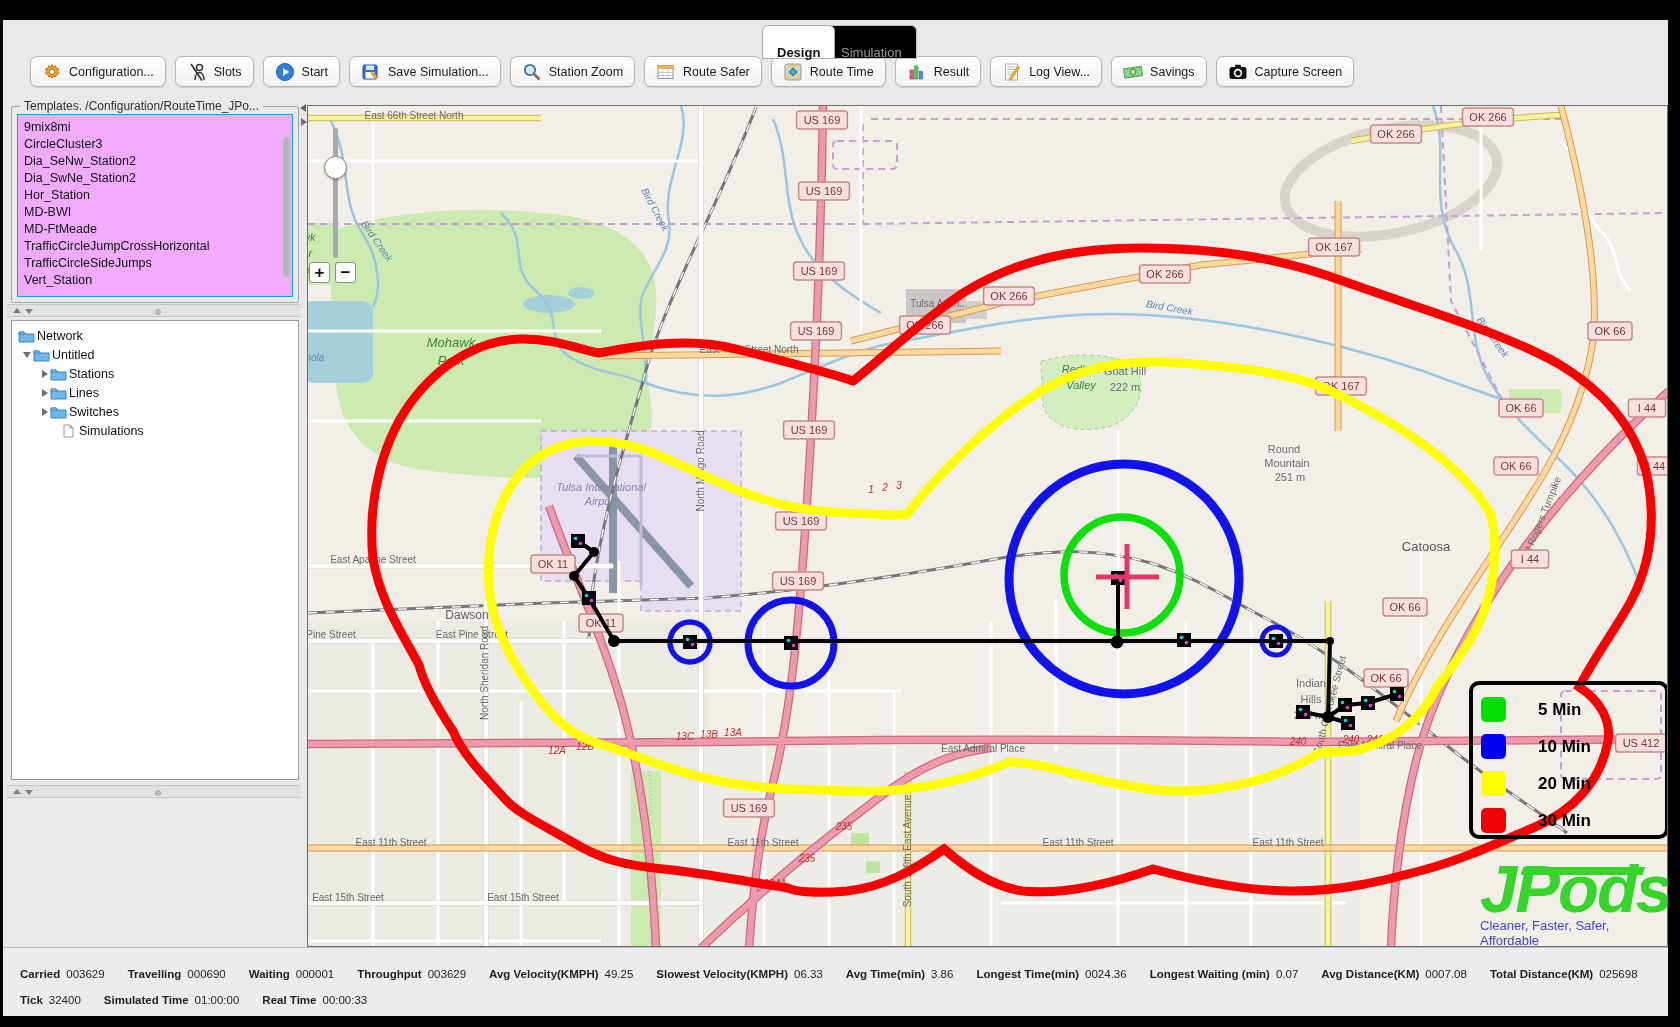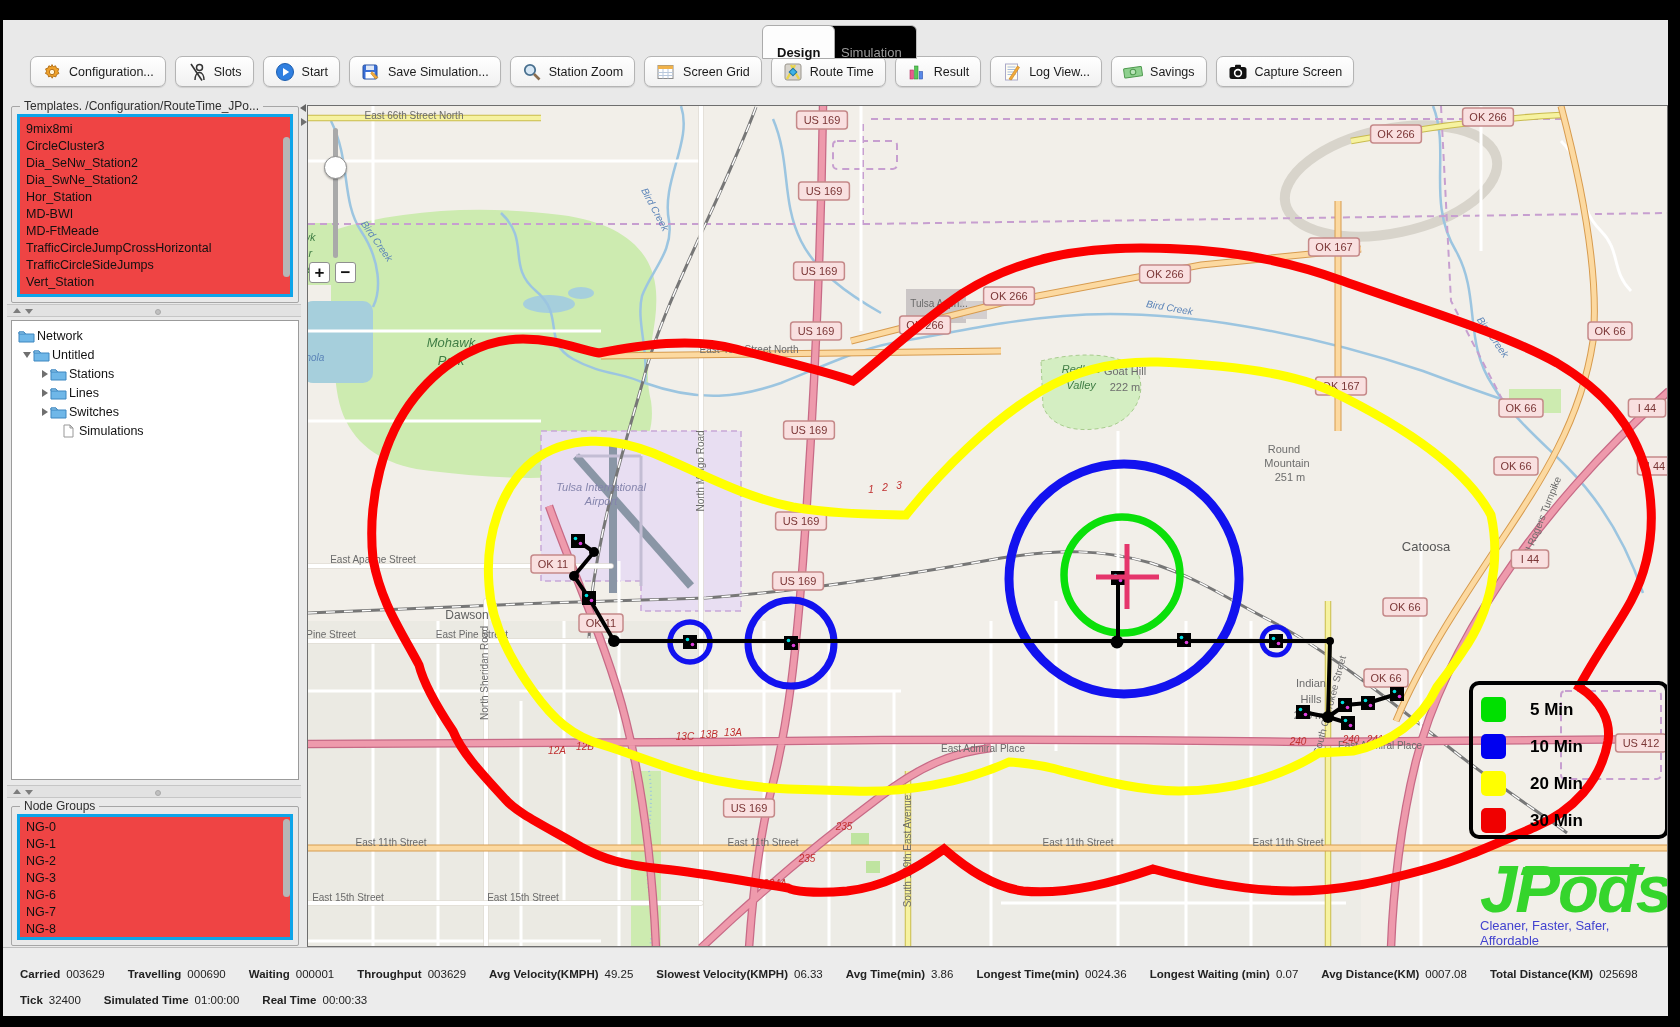--- a/index.html
+++ b/index.html
@@ -10,21 +10,21 @@
   .tab{position:absolute;height:23px;padding:16px 14px;font-size:13px;line-height:22px;border-radius:6px 6px 0 0;border:1px solid #ababab}
   .tab.active{background:#fdfdfd;color:#111;font-weight:bold;z-index:2}
   .tab.disabled{background:#000000;color:#9a9a9a;border-color:#bcbcbc;z-index:1}
   
   .toolbar{position:absolute;left:27px;top:36px;height:34px;display:flex;gap:9px}
   .tbtn{height:31px;display:flex;align-items:center;gap:7px;padding:0 11px;background:linear-gradient(#ffffff,#f1f1f1);border:1px solid #b4b4b4;border-radius:7px;font-size:12.5px;color:#1a1a1a;box-shadow:0 1px 1px rgba(0,0,0,.12)}
   .tbtn svg{width:20px;height:20px;flex:0 0 auto}
   
   .tbox{position:absolute;border:1px solid #a6a6a6;border-radius:2px}
   .tbox-title{position:absolute;top:-8px;left:8px;background:#e9e9e9;padding:0 4px;font-size:12px;color:#2e2e2e;white-space:nowrap}
-  .wlist{position:absolute;left:5px;top:7px;right:5px;bottom:5px;background:#ef4444;border:3px solid #0ea5e9;overflow:hidden;padding-top:4px}
+  .wlist{position:absolute;left:5px;top:7px;right:5px;bottom:5px;background:#f0abfc;border:1px solid #0ea5e9;overflow:hidden;padding-top:4px}
   .lst-item{font-size:12.5px;color:#111;line-height:17px;padding-left:6px;white-space:nowrap}
   .scroll-thumb{position:absolute;width:7px;border-radius:4px;background:#b6b6b6}
   .splitter{position:absolute;left:4px;width:294px;height:13px;background:#e2e2e2;border-top:1px solid #c6c6c6;border-bottom:1px solid #c6c6c6}
   .spl-dot{position:absolute;left:148px;top:4px;width:6px;height:6px;border-radius:50%;background:#c0c0c0;border:1px solid #a9a9a9}
   .tri{display:inline-block;width:0;height:0}
   .tri-up{border-left:4px solid transparent;border-right:4px solid transparent;border-bottom:5px solid #7d7d7d}
   .tri-down{border-left:4px solid transparent;border-right:4px solid transparent;border-top:5px solid #7d7d7d}
   .tri-right{border-top:4px solid transparent;border-bottom:4px solid transparent;border-left:6px solid #6f6f6f}
   .tri-exp{border-left:4px solid transparent;border-right:4px solid transparent;border-top:6px solid #6f6f6f}
   .tree{position:absolute;left:8px;top:318px;width:288px;height:462px;background:#fff;border:1px solid #9b9b9b;padding-top:5px}
@@ -38,21 +38,21 @@
   .exit{font-size:10px;font-style:italic;fill:#c03030}
   .wa{font-size:10px;font-style:italic;fill:#5b84b8}
   .pk{font-size:13px;font-style:italic;fill:#3f7d44}
   .pk2{font-size:11px;font-style:italic;fill:#3f7d44}
   .pl{font-size:12px;fill:#5f5f5f}
   .pl2{font-size:13px;fill:#555}
   .mt{font-size:11px;fill:#6d6d6d}
   .ap{font-size:11px;font-style:italic;fill:#8585ad}
   .shield-t{font-size:11px;fill:#7a3535}
   .legend{position:absolute;left:1161px;top:575px;width:200px;height:158px;border:4px solid #000;border-radius:10px;padding:6px 0 0 8px}
-  .leg-row{display:flex;align-items:center;gap:24px;height:37px}
+  .leg-row{display:flex;align-items:center;gap:32px;height:37px}
   .leg-sw{width:25px;height:25px;border-radius:5px}
   .leg-lb{font-size:17px;font-weight:bold;color:#000}
   .logo{position:absolute;left:1172px;top:758px;width:185px}
   .logo-t{font-size:67px;font-weight:bold;font-style:italic;letter-spacing:-2px;color:#35d52c;line-height:50px}
   .logo-bar{position:absolute;left:42px;top:3px;width:122px;height:8px;background:#35d52c;transform:skewX(-18deg)}
   .logo-s{font-size:13px;color:#4343cf;margin-top:2px}
   .mslider{position:absolute;left:25px;top:22px;width:5px;height:130px;background:#a9a9a9;border-radius:3px}
   .mknob{position:absolute;left:16px;top:50px;width:23px;height:23px;background:#fff;border:1px solid #8d8d8d;border-radius:50%;box-shadow:0 1px 2px rgba(0,0,0,.3)}
   .zbtn{position:absolute;width:21px;height:21px;background:#fff;border:1px solid #8f8f8f;border-radius:3px;font-size:17px;font-weight:bold;color:#111;text-align:center;line-height:19px}
   
@@ -111,21 +111,21 @@
           <line x1="12" y1="12" x2="17.5" y2="17.5" stroke="#8a6d4f" stroke-width="2.6"></line>
         </svg>
       <span>Station Zoom</span>
     </div>
     <div class="tbtn">
       <svg viewBox="0 0 20 20">
           <rect x="2" y="3.5" width="15" height="13" fill="#fff" stroke="#8a8a8a"></rect>
           <rect x="2" y="3.5" width="15" height="3.5" fill="#f0b24a"></rect>
           <path d="M2 10.5h15M2 13.5h15M7 7v9.5M12 7v9.5" stroke="#b9c9dd" stroke-width="1"></path>
         </svg>
-      <span>Screen Grid</span>
+      <span>Route Safer</span>
     </div>
     <div class="tbtn">
       <svg viewBox="0 0 20 20">
           <rect x="2" y="2" width="16" height="16" rx="2" fill="#d8d4cc" stroke="#9a968e"></rect>
           <path d="M4 17L12 3M16 17L8 3" stroke="#e8d44a" stroke-width="2.4"></path>
           <rect x="7.3" y="7.3" width="5.4" height="5.4" fill="#3fb3e8" stroke="#1d77a8" transform="rotate(45 10 10)"></rect>
         </svg>
       <span>Route Time</span>
     </div>
     <div class="tbtn">
@@ -239,34 +239,20 @@
       <span>Simulations</span>
     </div>
   </div>
 
   <div class="splitter" style="top:765px">
     <span class="tri tri-up" style="position:absolute;left:6px;top:3px"></span>
     <span class="tri tri-down" style="position:absolute;left:18px;top:4px"></span>
     <span class="spl-dot"></span>
   </div>
 
-  <div class="tbox" style="left:8px;top:786px;width:288px;height:140px">
-    <div class="tbox-title">Node Groups</div>
-    <div class="wlist" id="ng-list" style="padding-top:2px">
-        <div class="lst-item">NG-0</div>
-        <div class="lst-item">NG-1</div>
-        <div class="lst-item">NG-2</div>
-        <div class="lst-item">NG-3</div>
-        <div class="lst-item">NG-6</div>
-        <div class="lst-item">NG-7</div>
-        <div class="lst-item">NG-8</div>
-        <div class="lst-item">NG-15</div>
-      </div>
-    <div class="scroll-thumb" style="right:8px;top:12px;height:78px"></div>
-  </div>
 
   <div class="vdiv">
     <span class="tri" style="position:absolute;left:1px;top:84px;border-top:4px solid transparent;border-bottom:4px solid transparent;border-right:6px solid #666"></span>
     <span class="tri tri-right" style="position:absolute;left:2px;top:98px"></span>
   </div>
 
   <div class="mapwrap" style="left:304px;top:85px">
     <svg width="1361" height="842" viewBox="307 105 1361 842">
 
       <rect x="307" y="105" width="1361" height="842" fill="#f2efe9"></rect>

